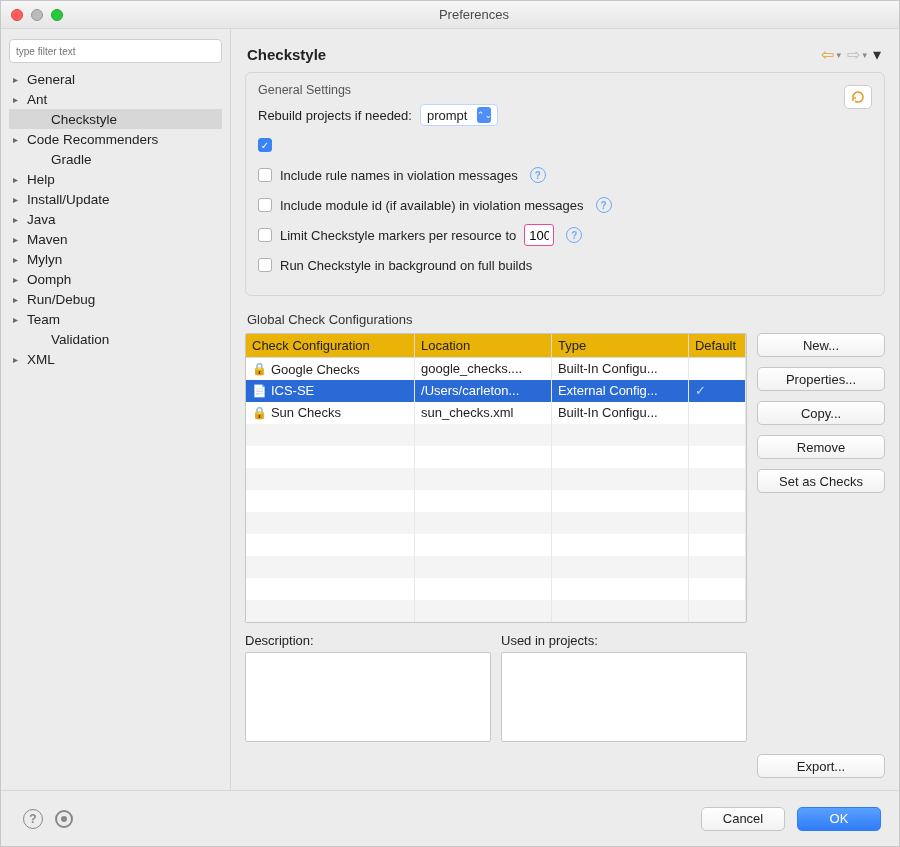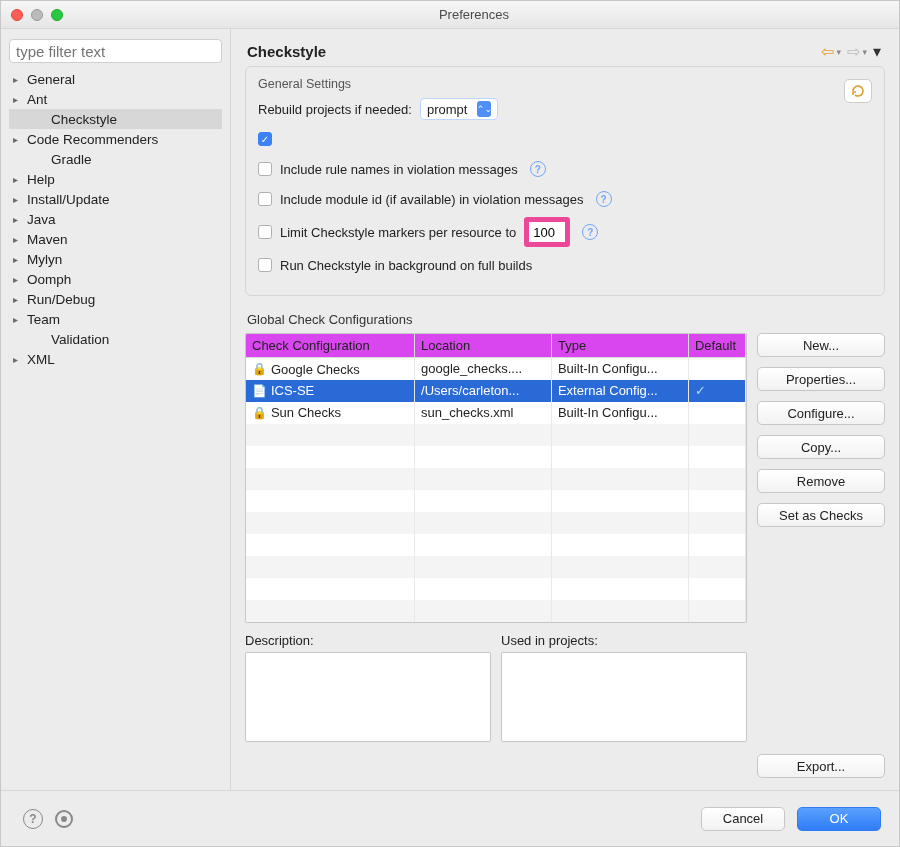--- a/index.html
+++ b/index.html
@@ -7,46 +7,46 @@
   .window { width:900px; height:847px; background:#ececec; display:flex; flex-direction:column; border:1px solid #c8c8c8; }
   .titlebar { height:28px; display:flex; align-items:center; position:relative; border-bottom:1px solid #d8d8d8; background:linear-gradient(#f6f6f6,#e6e6e6); }
   .traffic { display:flex; gap:8px; padding-left:10px; }
   .dot { width:12px; height:12px; border-radius:50%; }
   .dot.red { background:#ff5f57; border:1px solid #e0443e; }
   .dot.yellow { background:#bbb; border:1px solid #999; }
   .dot.green { background:#28c840; border:1px solid #1aab29; }
   .title { position:absolute; left:0; right:0; text-align:center; font-size:13px; color:#4a4a4a;padding-left:48px; }
   .body { flex:1; display:flex; overflow:hidden; }
   .sidebar { width:230px; border-right:1px solid #d6d6d6; padding:10px 8px 10px 8px; display:flex; flex-direction:column; gap:6px; }
-  .filter { width:100%; height:24px; border:1px solid #cfcfcf; border-radius:4px; padding:2px 6px; font-size:15px; color:#999; background:#fff; }
+  .filter { width:100%; height:24px; border:1px solid #cfcfcf; border-radius:4px; padding:2px 6px; font-size:10px; color:#999; background:#fff; }
   .tree { flex:1; overflow:auto; font-size:13.5px; }
   .tree-item { display:flex; align-items:center; height:20px; padding-left:4px; cursor:default; }
   .tree-item.child { padding-left:28px; }
   .tree-item.selected { background:#d7d7d7; }
   .chev { width:12px; display:inline-block; color:#6a6a6a; font-size:10px; margin-right:2px;}
   .main { flex:1; display:flex; flex-direction:column; padding:8px 14px 0 14px; overflow:auto; }
   .page-header { display:flex; align-items:center; justify-content:space-between; height:36px; padding:0 4px 0 2px;}
   .page-title { font-size:15px; font-weight:600; }
   .header-icons { display:flex; align-items:center; gap:6px; }
   .arrow-btn { display:inline-flex; align-items:center; font-size:16px; }
   .menu-caret { font-size:9px; color:#888; margin-left:2px;}
   .groupbox { border:1px solid #d6d6d6; border-radius:6px; background:#ececec; padding:10px 12px 12px 12px; margin-bottom:12px; position:relative;}
   .group-title { color:#555; font-size:12.5px; }
   .row { display:flex; align-items:center; gap:8px; margin:6px 0; font-size:13px; min-height:24px;}
   .select { border:1px solid #bcd6ff; background:#fff; border-radius:4px; padding:2px 6px; display:inline-flex; align-items:center; gap:10px; }
   .select .caret { background:#4f8ef7; color:#fff; font-size:9px; width:14px; height:16px; display:inline-flex; align-items:center; justify-content:center; border-radius:3px;}
   .refresh-btn { width:28px; height:24px; border:1px solid #ccc; border-radius:5px; display:flex; align-items:center; justify-content:center; background:#fff; position:absolute; right:12px; top:12px;}
   .checkbox { width:14px; height:14px; border:1px solid #b0b0b0; border-radius:3px; background:#fff; display:inline-flex; align-items:center; justify-content:center; font-size:10px; color:#fff;}
   .checkbox.checked { background:#3b82f6; border-color:#3b82f6;}
   .help { width:16px; height:16px; border:1.5px solid #6fa8f7; color:#6fa8f7; border-radius:50%; display:inline-flex; align-items:center; justify-content:center; font-size:10px; font-weight:bold; margin-left:4px;}
-  .num-input { width:46px; height:22px; border:5px solid #ec4899; border-radius:3px; padding:10px 4px; font-size:13px; text-align:left; background:#fff;}
+  .num-input { width:30px; height:22px; border:1px solid #ec4899; border-radius:3px; padding:2px 4px; font-size:13px; text-align:left; background:#fff;}
   .config-area { display:flex; gap:10px; }
   .table-wrap { flex:1; border:1px solid #c7c7c7; background:#fff; height:290px; overflow:hidden; border-radius:2px;}
   table { border-collapse:collapse; width:100%; font-size:13px; }
-  th { text-align:left; font-weight:400; background:#d946ef; border-right:1px solid #d9d9d9; border-bottom:1px solid #d9d9d9; padding:4px 6px; height:22px;}
+  th { text-align:left; font-weight:400; background:#eab308; border-right:1px solid #d9d9d9; border-bottom:1px solid #d9d9d9; padding:4px 6px; height:22px;}
   td { border-right:1px solid #e8e8e8; padding:3px 6px; height:22px; white-space:nowrap; overflow:hidden; text-overflow:ellipsis;}
   tr.even td { background:#f4f4f4; }
   tr.selected td { background:#2a6ad6 !important; color:#fff; }
   .icon-cell { display:inline-flex; align-items:center; gap:4px;}
   .lock-icon { color:#d4a739; font-size:12px;}
   .doc-icon { color:#fff; font-size:12px;}
   .side-buttons { width:128px; display:flex; flex-direction:column; gap:10px; }
   .btn { height:24px; border:1px solid #c6c6c6; background:linear-gradient(#ffffff,#f2f2f2); border-radius:5px; font-size:13px; cursor:default; text-align:center; padding:0 8px; display:flex; align-items:center; justify-content:center;}
   .btn.primary { background:linear-gradient(#5aa1ff,#2f7cf6); color:#fff; border-color:#2f7cf6;}
   .two-panel { display:flex; gap:10px; margin:10px 0 6px 0;}
@@ -288,21 +288,20 @@
                   <td class="col2"></td>
                   <td class="col3"></td>
                   <td class="col4"></td>
                 </tr>
               </tbody>
           </table>
         </div>
         <div class="side-buttons">
           <div class="btn">New...</div>
           <div class="btn">Properties...</div>
-          <div class="btn">Configure...</div>
           <div class="btn">Copy...</div>
           <div class="btn">Remove</div>
           <div class="btn">Set as Checks</div>
         </div>
       </div>
 
       <div class="two-panel">
         <div class="panel">
           <div class="panel-label">Description:</div>
           <div class="panel-box"></div>

